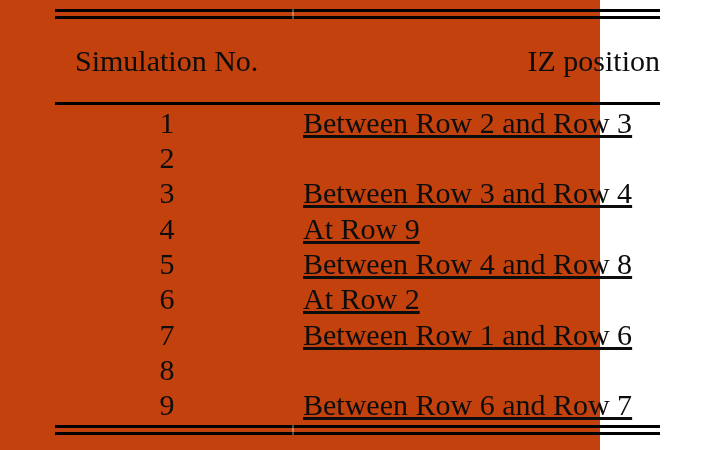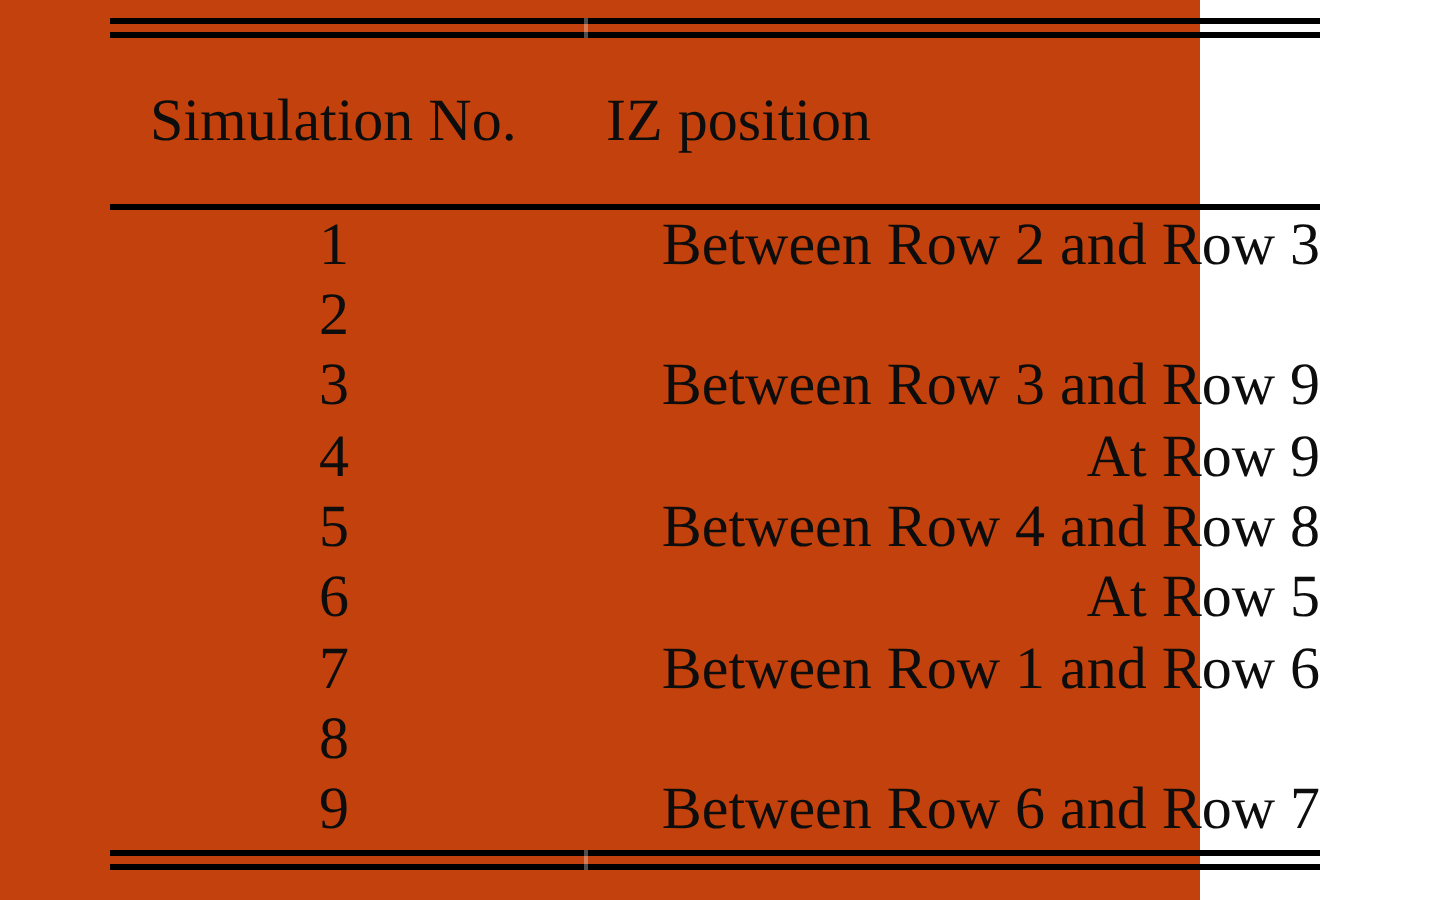--- a/index.html
+++ b/index.html
@@ -54,21 +54,21 @@
   .header-row .hc1 {
     width: 224px;
     box-sizing: border-box;
     padding-left: 20px;
     text-align: left;
     white-space: nowrap;
   }
   .header-row .hc2 {
     margin-left: 24px;
     flex: 1;
-    text-align: left;
+    text-align: right;
     white-space: nowrap;
   }
   .tbody {
     position: absolute;
     left: 0; top: 105px;
     width: 605px; height: 318px;
     display: flex;
     flex-direction: column;
   }
   .trow {
@@ -79,22 +79,23 @@
     line-height: 1;
   }
   .trow .c1 {
     width: 224px;
     text-align: center;
     white-space: nowrap;
   }
   .trow .c2 {
     margin-left: 24px;
     flex: 1;
-    text-align: right;
+    text-align: left;
     white-space: nowrap;
+    text-decoration: underline;
   }
 </style>
 </head>
 <body>
 
 <div class="page">
   <div class="table-wrap">
 
     <div class="rule-double rule-top">
       <div class="seam"></div>
@@ -112,36 +113,36 @@
     <div class="c1">1</div>
     <div class="c2">Between Row 2 and Row 3</div>
   </div>
 
   <div class="trow">
     <div class="c1">2</div>
   </div>
 
   <div class="trow">
     <div class="c1">3</div>
-    <div class="c2">Between Row 3 and Row 9</div>
+    <div class="c2">Between Row 3 and Row 4</div>
   </div>
 
   <div class="trow">
     <div class="c1">4</div>
     <div class="c2">At Row 9</div>
   </div>
 
   <div class="trow">
     <div class="c1">5</div>
     <div class="c2">Between Row 4 and Row 8</div>
   </div>
 
   <div class="trow">
     <div class="c1">6</div>
-    <div class="c2">At Row 5</div>
+    <div class="c2">At Row 2</div>
   </div>
 
   <div class="trow">
     <div class="c1">7</div>
     <div class="c2">Between Row 1 and Row 6</div>
   </div>
 
   <div class="trow">
     <div class="c1">8</div>
   </div>

